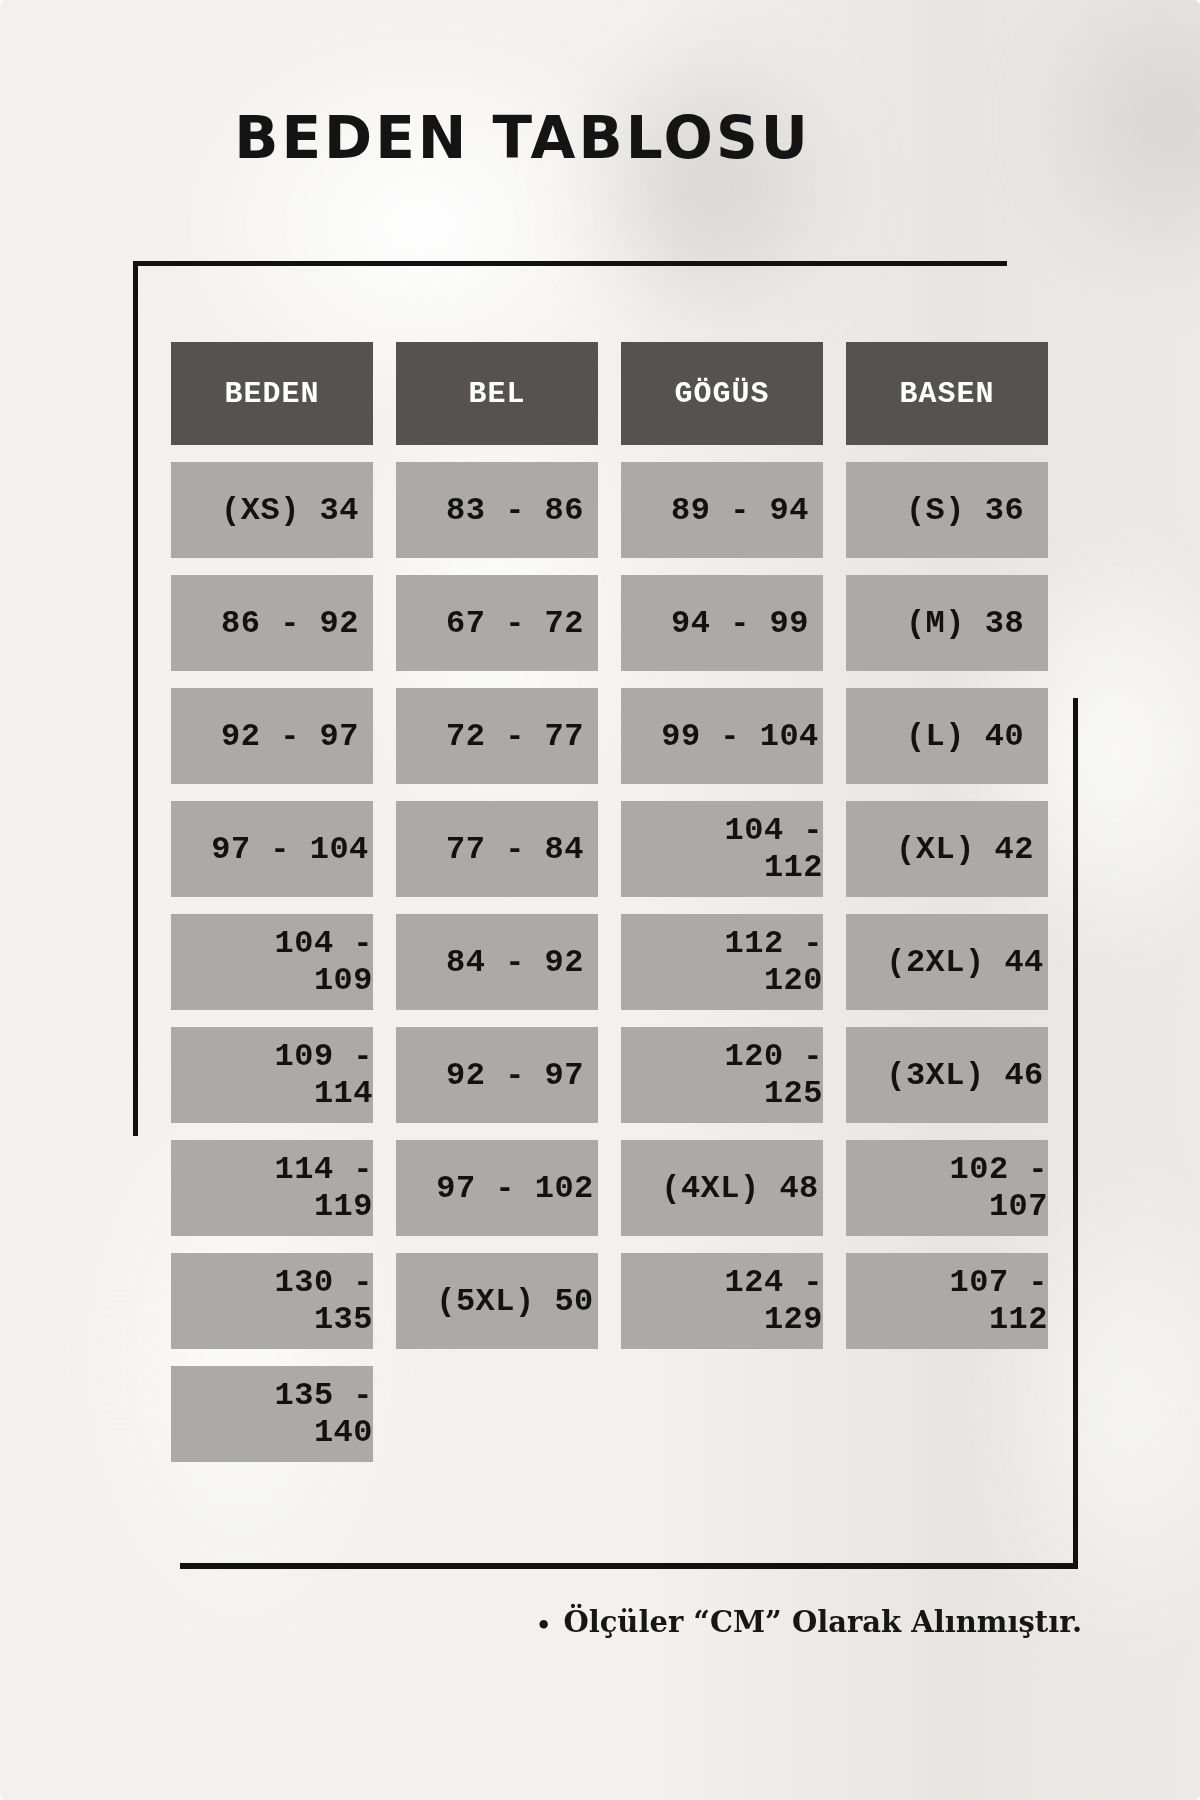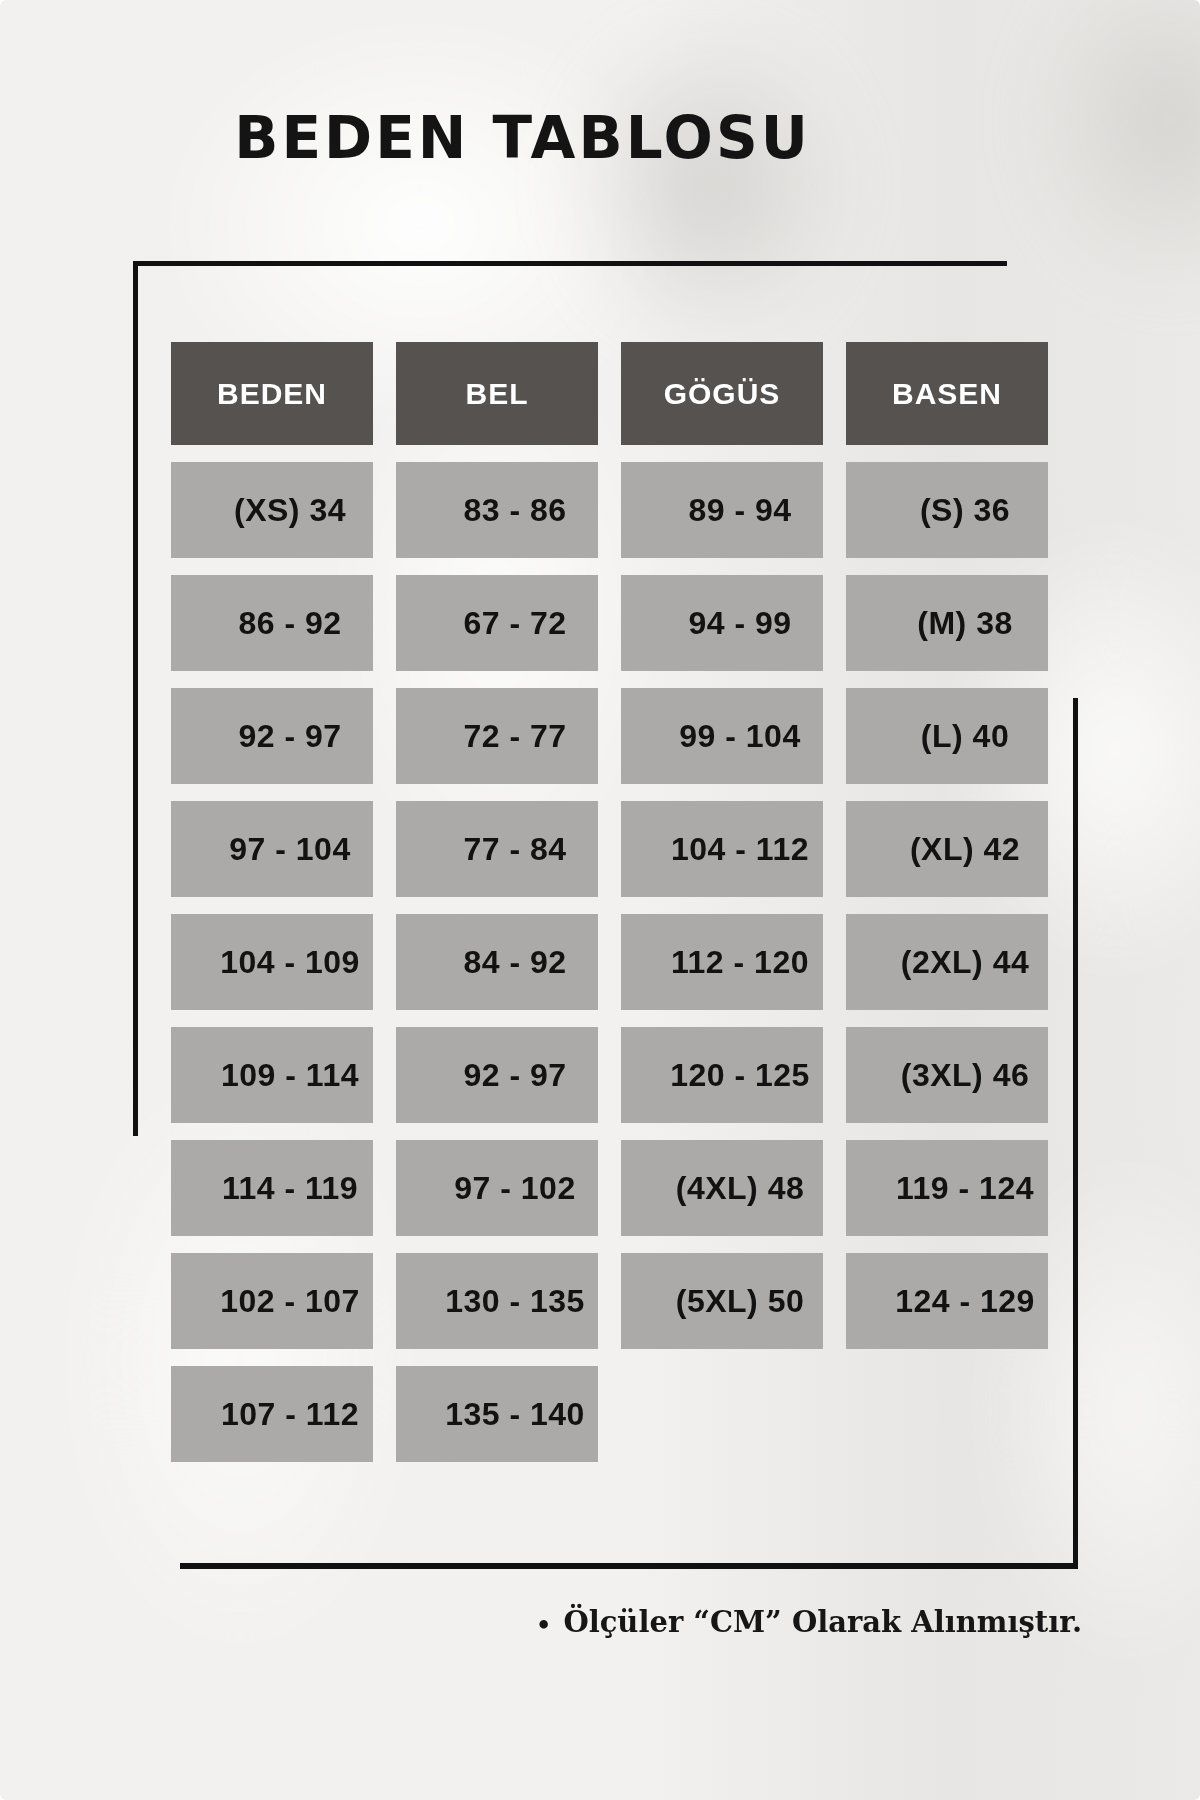--- a/index.html
+++ b/index.html
@@ -60,23 +60,23 @@
 
   .size-table{
     position:absolute;left:163px;top:342px;
     display:grid;
     grid-template-columns:repeat(4,210px);
     grid-template-rows:103px repeat(9,96px);
     column-gap:15px;row-gap:17px;
   }
   .cell{
     display:flex;align-items:center;justify-content:center;
-    font-family:Liberation Sans, sans-serif;
+    font-family:Liberation Mono, monospace;
     font-weight:bold;
-    text-align:center;
+    text-align:right;
     margin-left:8px;
   }
   .cell.head{
     background:var(--header-cell-bg);
     color:var(--header-cell-text);
     font-size:30px;
     letter-spacing:1px;
   }
   .cell.data{
     background:var(--data-cell-bg);
@@ -149,21 +149,20 @@
       <div class="cell data">84 - 92</div>
       <div class="cell data">112 - 120</div>
       <div class="cell data">(2XL) 44</div>
       <div class="cell data">109 - 114</div>
       <div class="cell data">92 - 97</div>
       <div class="cell data">120 - 125</div>
       <div class="cell data">(3XL) 46</div>
       <div class="cell data">114 - 119</div>
       <div class="cell data">97 - 102</div>
       <div class="cell data">(4XL) 48</div>
-      <div class="cell data">119 - 124</div>
       <div class="cell data">102 - 107</div>
       <div class="cell data">130 - 135</div>
       <div class="cell data">(5XL) 50</div>
       <div class="cell data">124 - 129</div>
       <div class="cell data">107 - 112</div>
       <div class="cell data">135 - 140</div>
     </div>
 
   <div class="footer-note">
     <span class="bullet">•</span><span>Ölçüler “CM” Olarak Alınmıştır.</span>

